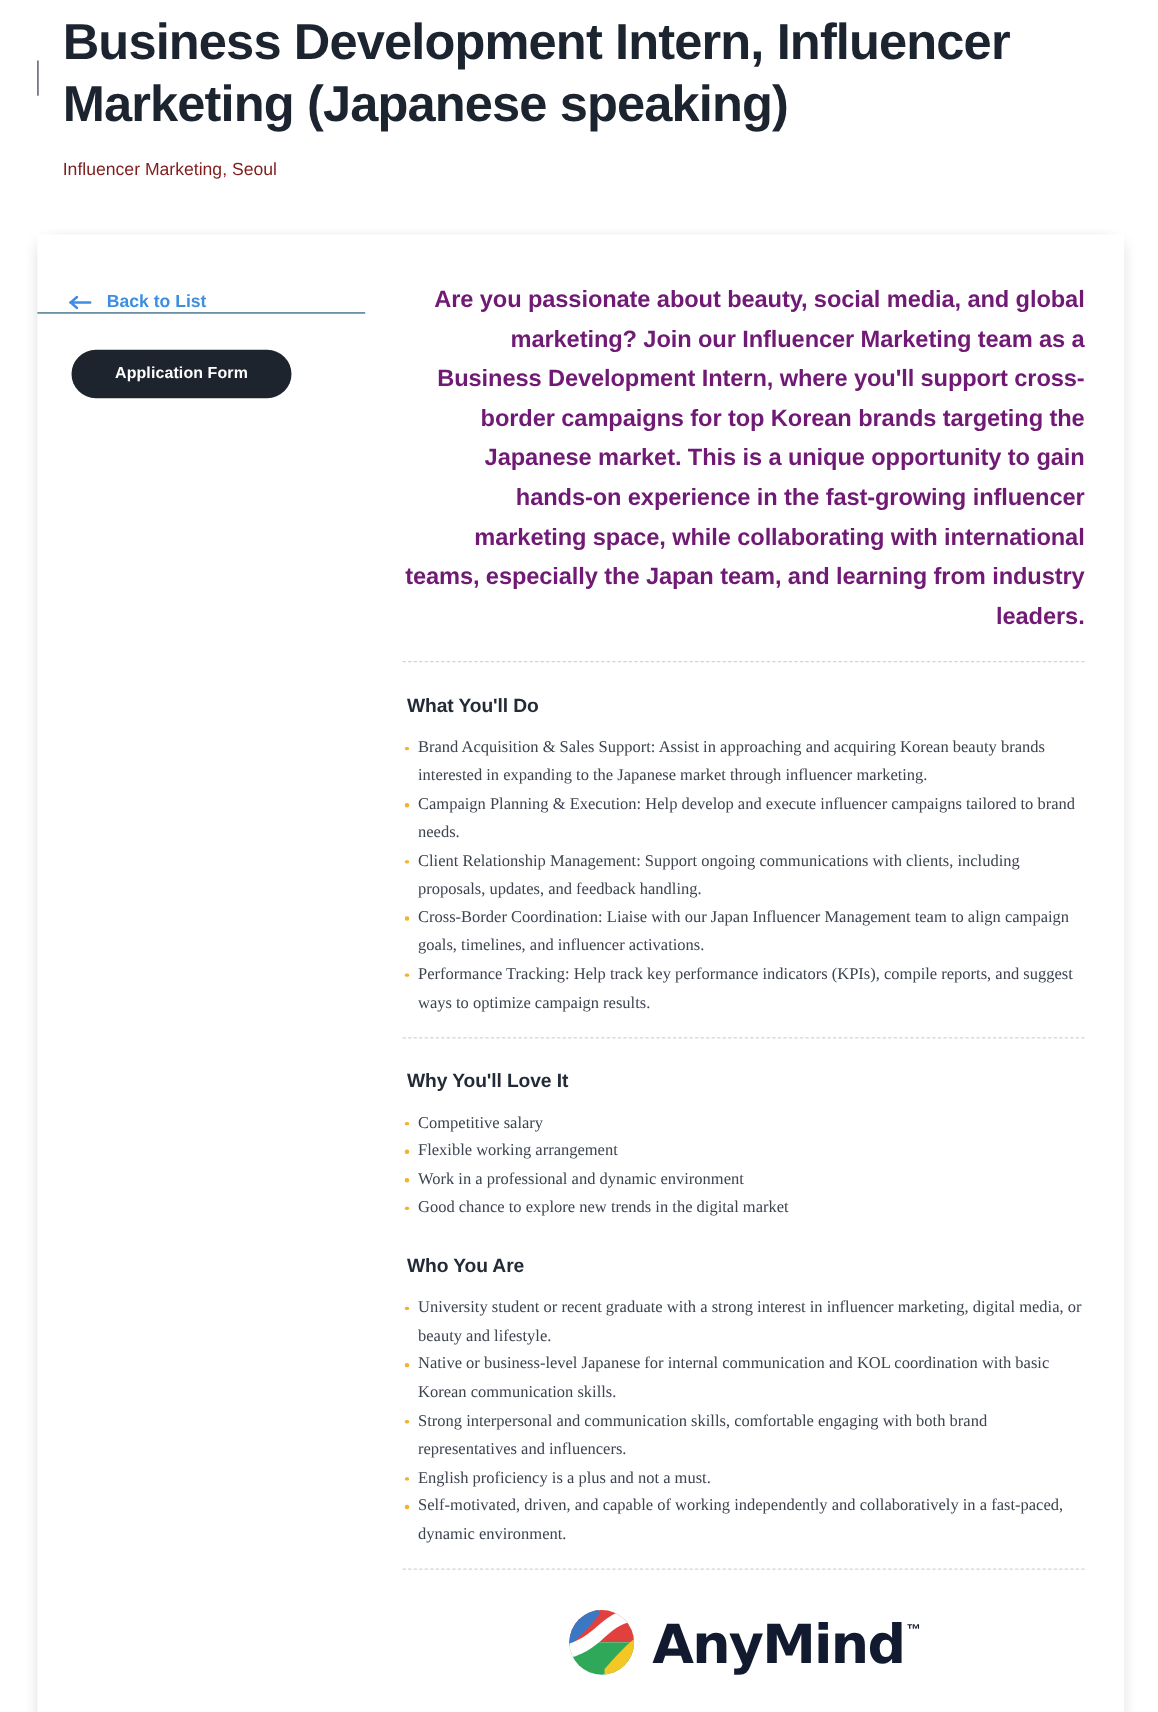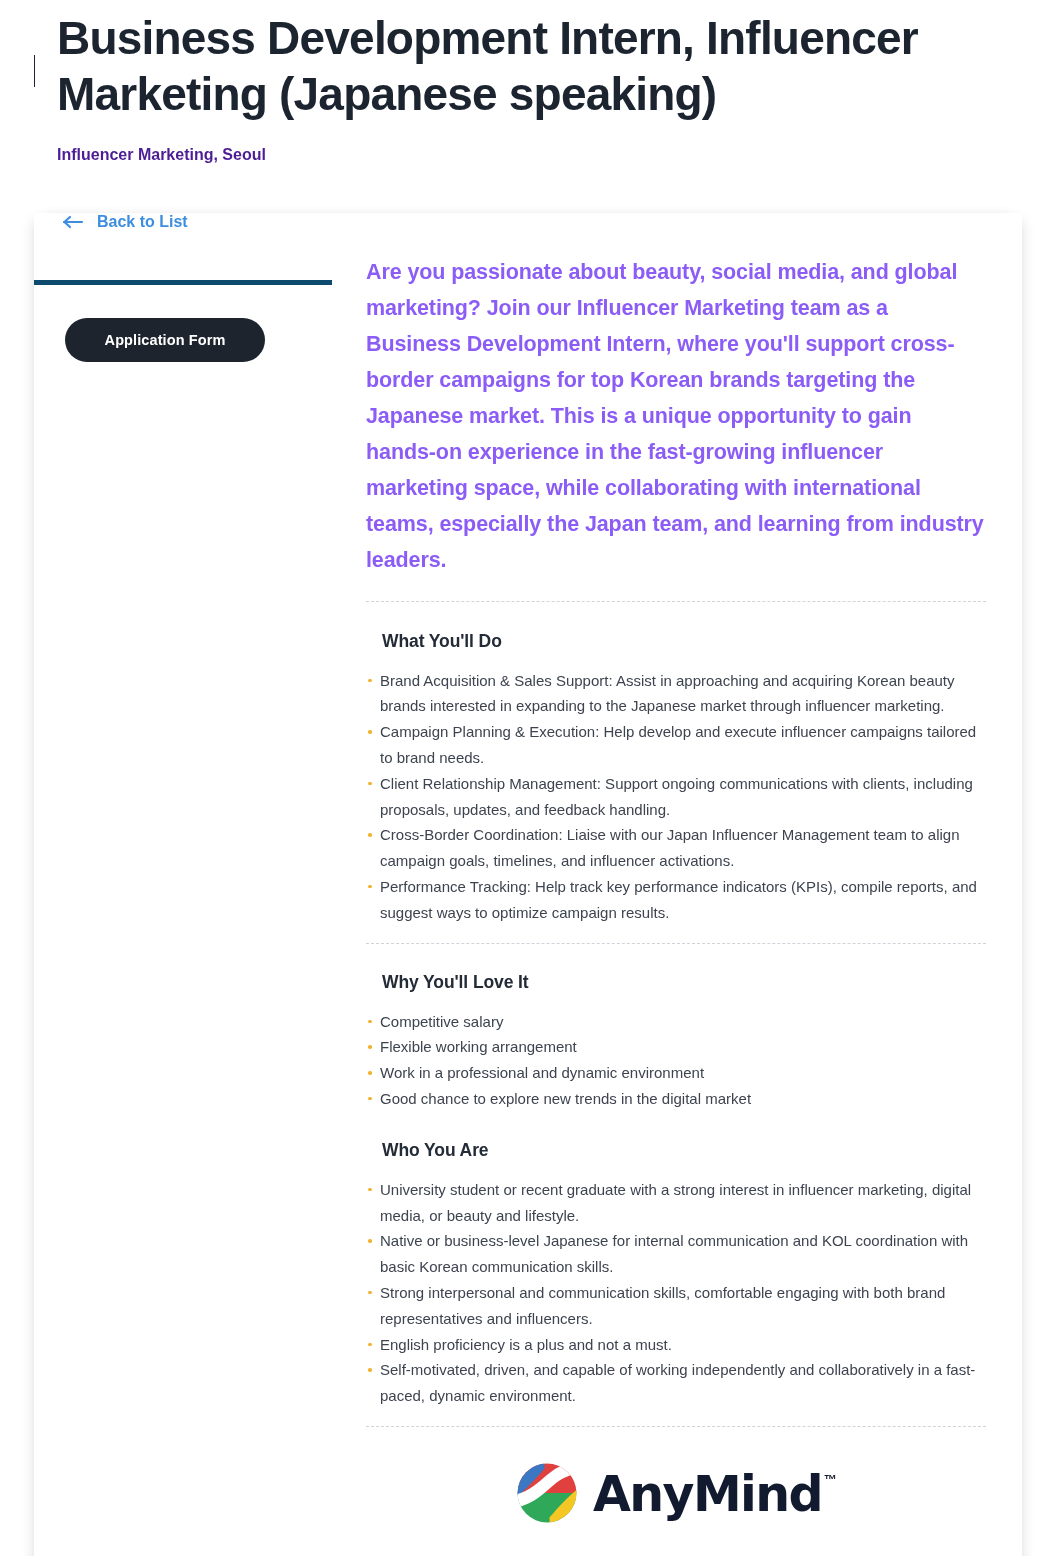--- a/index.html
+++ b/index.html
@@ -38,22 +38,22 @@
     line-height: 1.22;
     font-weight: 700;
     letter-spacing: -0.8px;
     color: #1c2430;
     max-width: 960px;
   }
   .job-meta {
     margin: 22px 0 0 0;
     font-size: 16px;
     line-height: 1.4;
-    color: #4c1d95;
-    font-weight: 700;
+    color: #7f1d1d;
+    font-weight: 400;
   }
 
   
   .card {
     position: relative;
     margin: 46px 31px 0 34px;
     background: #ffffff;
     box-shadow: 0 0 0 1px rgba(0,0,0,0.0), -6px 0 14px -8px rgba(0,0,0,0.18),
                 6px 0 14px -8px rgba(0,0,0,0.18);
     min-height: 1310px;
@@ -63,23 +63,23 @@
 
   
   .sidebar {
     width: 298px;
     flex: 0 0 298px;
     padding-top: 0;
   }
   .back-row {
     height: 72px;
     display: flex;
-    align-items: flex-start;
+    align-items: flex-end;
     padding-left: 28px;
-    border-bottom: 5px solid #0c4a6e;
+    border-bottom: 1px solid #0c4a6e;
   }
   .back-link {
     display: inline-flex;
     align-items: center;
     gap: 13px;
     color: #3d8ee0;
     font-size: 16px;
     font-weight: 700;
     text-decoration: none;
     cursor: pointer;
@@ -115,41 +115,43 @@
   
   .content {
     flex: 1;
     padding: 41px 36px 0 34px;
   }
   .lead {
     margin: 0;
     font-size: 21.5px;
     line-height: 1.68;
     font-weight: 700;
-    color: #8b5cf6;
+    color: #701a75;
     letter-spacing: -0.1px;
+    text-align: right;
   }
   .divider {
     border: 0;
     border-top: 1px dashed #cfd4da;
     margin: 22px 0 0 0;
     height: 0;
   }
   .section { padding-top: 28px; }
   .section-title {
-    margin: 0 0 16px 16px;
+    margin: 0 0 16px 4px;
     font-size: 17.5px;
     font-weight: 700;
     color: #232b37;
     letter-spacing: -0.1px;
   }
   .bullets {
     list-style: none;
     margin: 0;
     padding: 0;
+    font-family: Liberation Serif, serif;
   }
   .bullets li {
     position: relative;
     padding-left: 14px;
     font-size: 15px;
     line-height: 1.72;
     color: #3d4450;
     margin: 0;
   }
   .bullets li::before {

